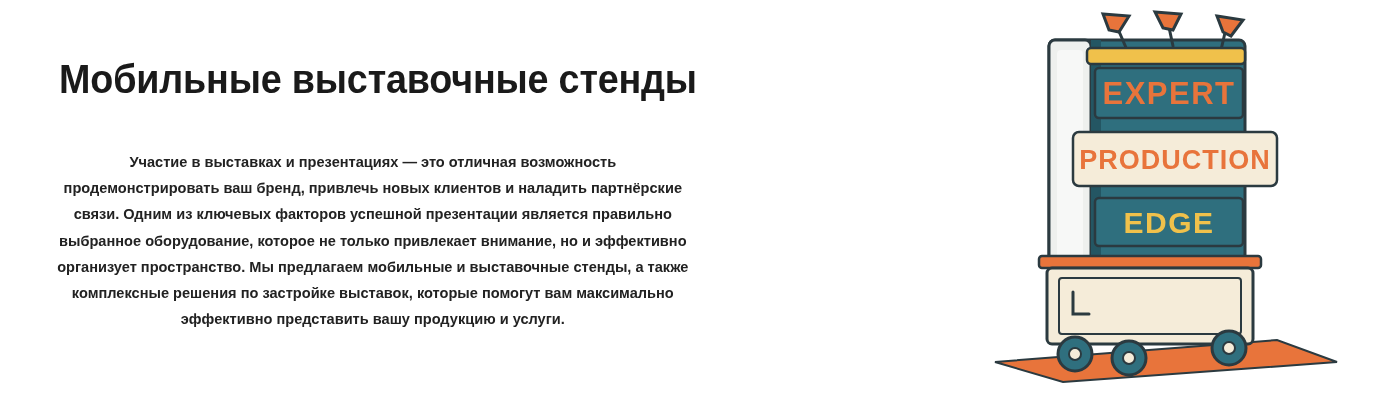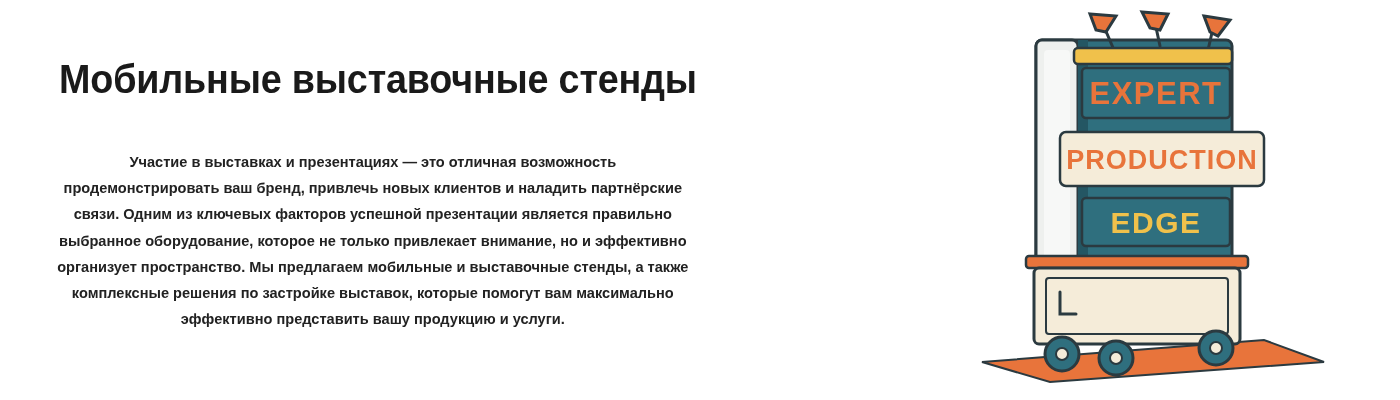--- a/index.html
+++ b/index.html
@@ -44,21 +44,21 @@
     line-height: 1.72;
     font-weight: 700;
     color: #222222;
     margin: 0;
     width: 660px;
     transform: scaleX(0.96);
     transform-origin: left top;
   }
   .illustration {
     position: absolute;
-    right: 56px;
+    right: 43px;
     top: 10px;
     width: 380px;
     height: 380px;
     text-decoration: underline;
   }
   .illustration svg {
     display: block;
     width: 100%;
     height: 100%;
   }

